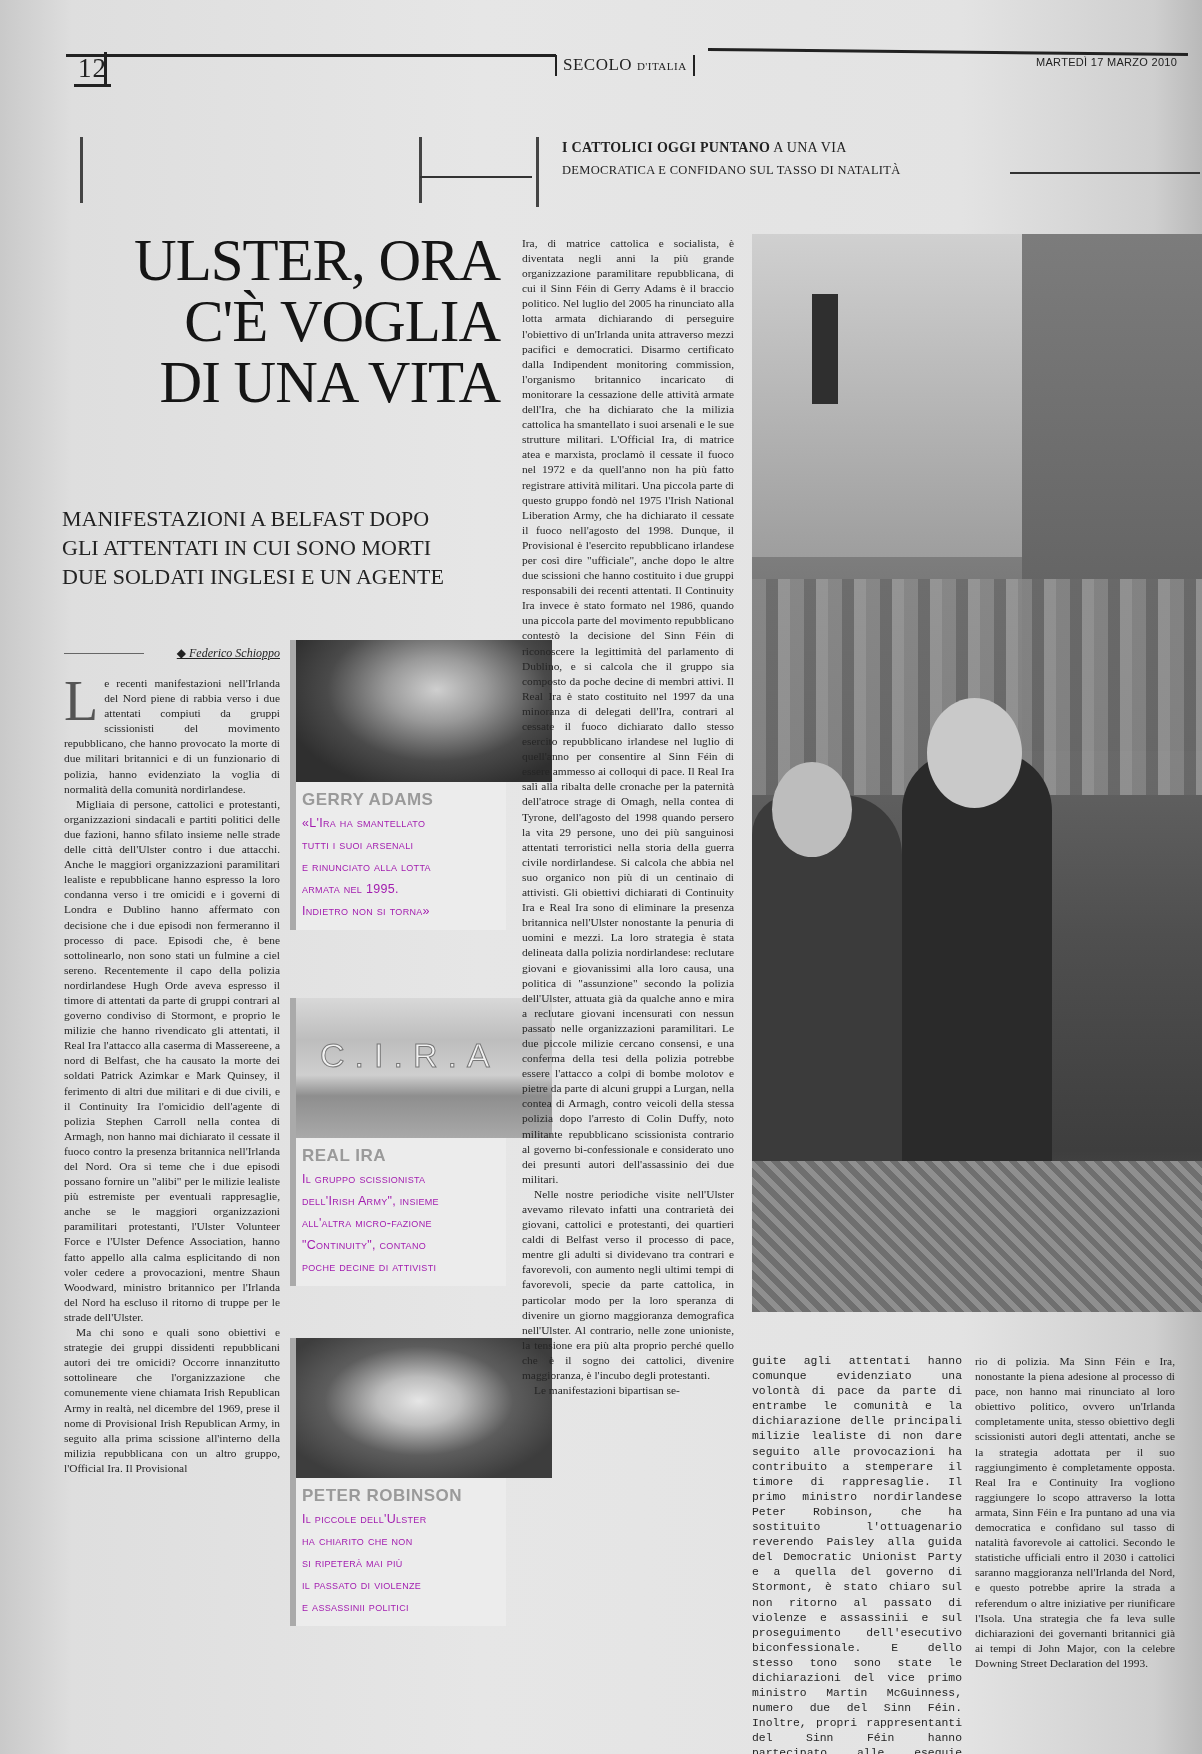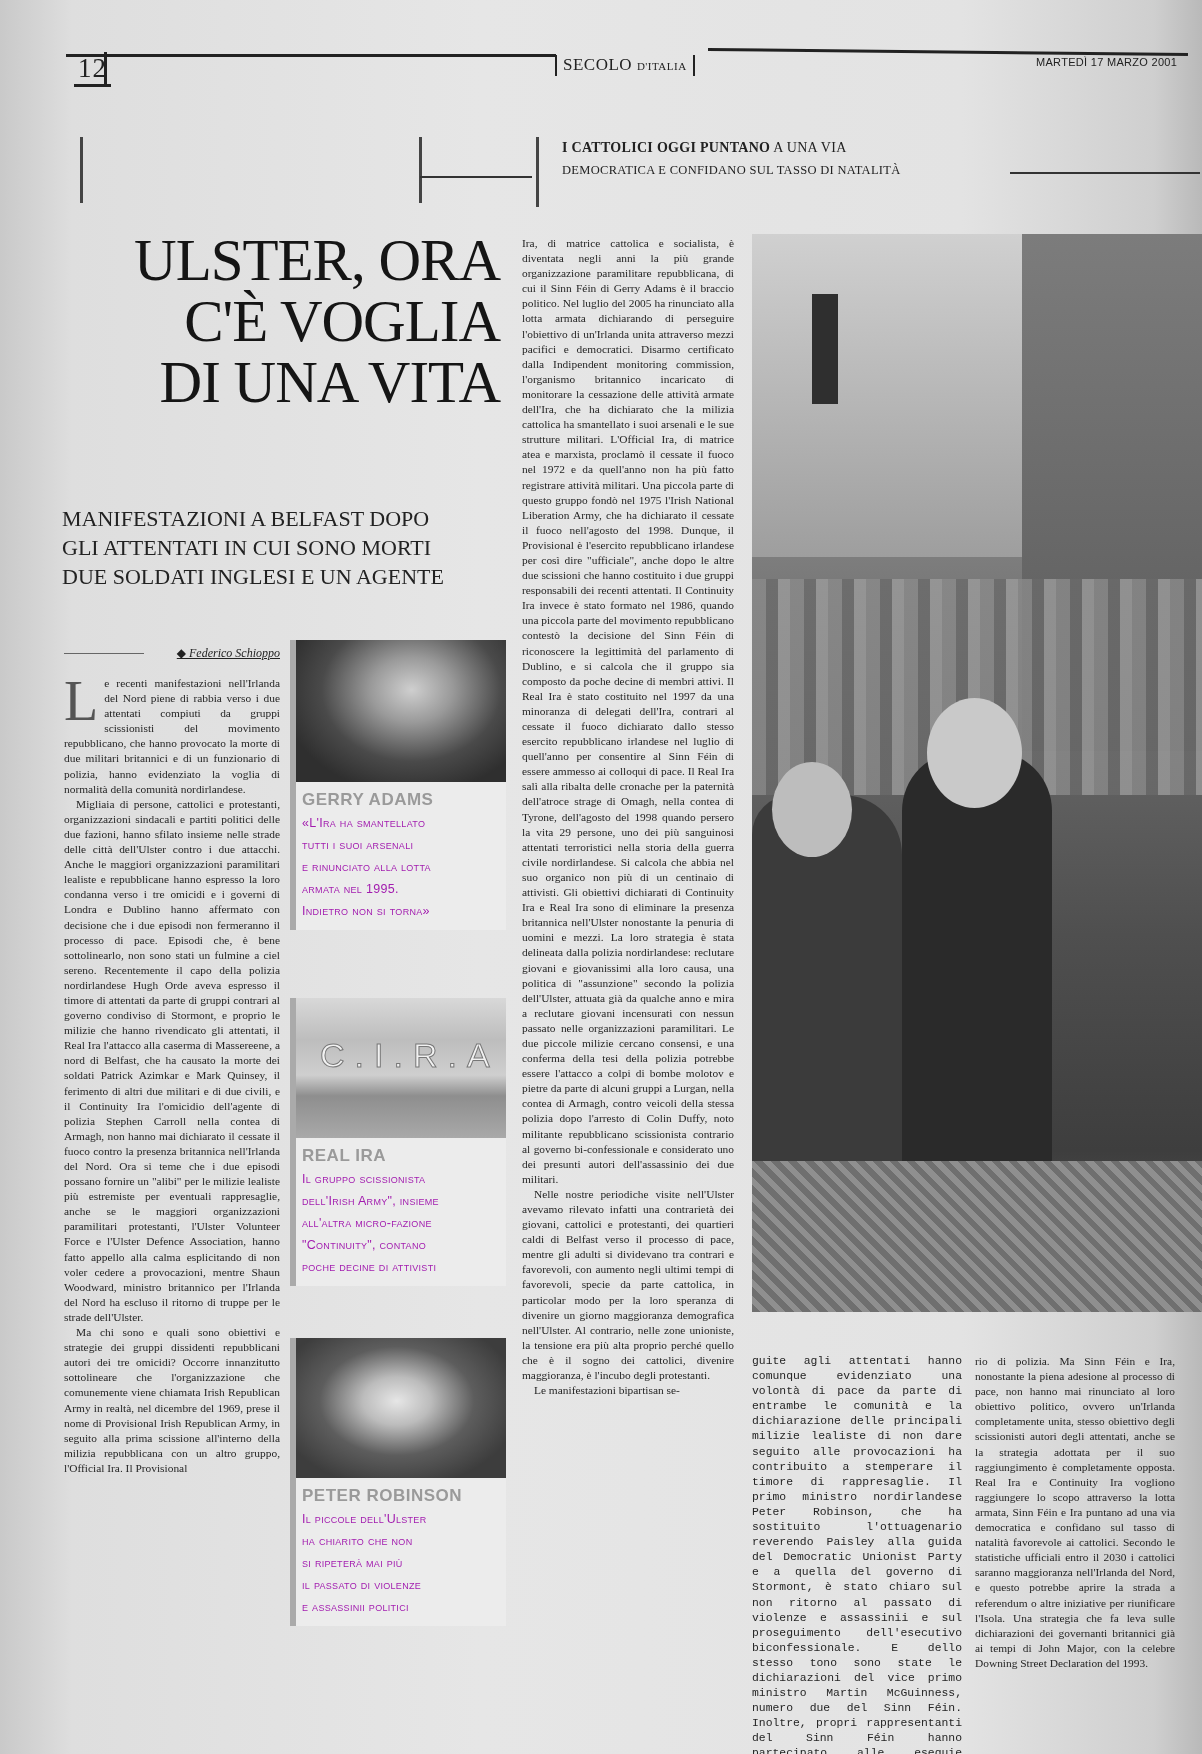--- a/index.html
+++ b/index.html
@@ -33,21 +33,21 @@
   .byline{position:absolute;left:100px;top:646px;width:180px;text-align:right;font-style:italic;font-size:12px;text-decoration:underline;}
   .byline-rule{position:absolute;left:64px;top:653px;width:80px;height:1px;background:#666;}
   
   .col{position:absolute;font-size:11.4px;line-height:15.1px;text-align:justify;color:#252525;
     hyphens:auto;}
   .col p{margin:0;text-indent:12px;}
   .col p.first{text-indent:0;}
   .dropcap{float:left;font-size:56px;line-height:46px;margin:2px 6px 0 0;color:#555;}
   
   .sbox{position:absolute;left:290px;width:210px;border-left:6px solid #aaa;background:#ececec;}
-  .sbox .photo{width:210px;background:#777;position:relative;overflow:hidden;}
+  .sbox .photo{width:210px;background:#777;position:relative;overflow:hidden;padding-left:46px;}
   .sbox .name{font-family:"Liberation Sans",sans-serif;font-weight:bold;font-size:17px;color:#9a9a9a;
     margin:8px 0 2px 6px;letter-spacing:0.5px;}
   .sbox .quote{font-family:"Liberation Sans",sans-serif;font-size:12.5px;line-height:22px;
     margin:0 0 8px 6px;color:#a21caf;font-variant:small-caps;letter-spacing:0.3px;}
   
   .bigphoto{position:absolute;left:752px;top:234px;width:450px;height:1078px;overflow:hidden;
     background:linear-gradient(180deg,#b5b5b5 0%,#8a8a8a 22%,#6d6d6d 40%,#4f4f4f 65%,#3e3e3e 85%,#5c5c5c 100%);}
 </style>
 </head>
 <body>
@@ -55,21 +55,21 @@
 <div class="page">
 
   <div class="top-rule-left"></div>
   <div class="page-num">12</div>
   <div class="page-num-bar"></div>
   <div class="masthead">
     <span>SECOLO</span>
     <small>D'ITALIA</small>
   </div>
   <div class="top-rule-right"></div>
-  <div class="date">MARTEDÌ 17 MARZO 2001</div>
+  <div class="date">MARTEDÌ 17 MARZO 2010</div>
 
   <div class="kicker-box"></div>
   <div class="kicker-line"></div>
   <div class="kicker-line2"></div>
   <div class="deck-top">
     <b>I CATTOLICI OGGI PUNTANO</b>
     <span>A UNA VIA</span><br>
     <span style="font-size:12.5px">DEMOCRATICA E CONFIDANO SUL TASSO DI NATALITÀ</span>
   </div>
   <div class="deck-rule"></div>

